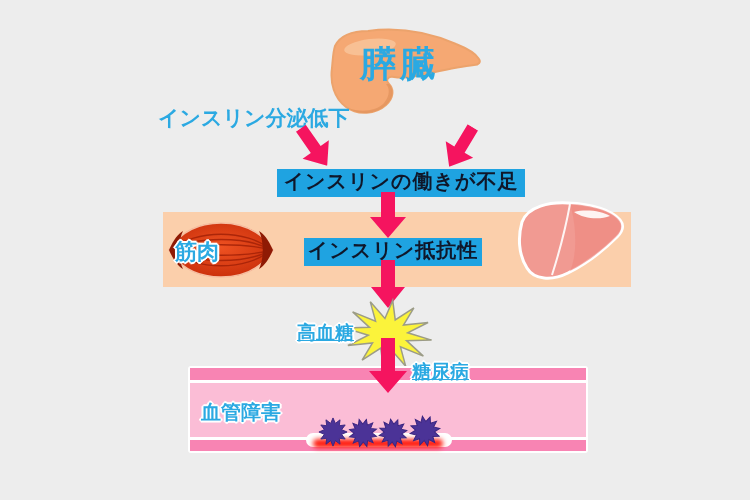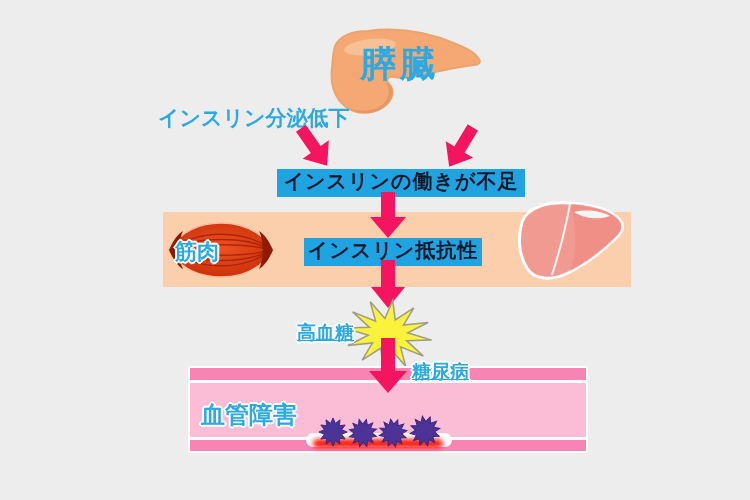--- a/index.html
+++ b/index.html
@@ -32,21 +32,21 @@
     line-height:24px;
     height:28px;
     text-align:center;
     letter-spacing:1px;
     white-space:nowrap;
   }
   .label-cause{font-size:21px;}
   .label-organ{font-size:22px;text-align:left;}
   .label-outcome{font-size:19px;text-decoration:underline;}
   .pancreas-label{font-size:36px;letter-spacing:4px;text-align:center;}
-  .vessel-label{font-size:24px;}
+  .vessel-label{font-size:20px;}
 
   
   .organ-band{
     left:163px;top:212px;width:468px;height:75px;
     background:#FBCFAB;
   }
 
   
   .vessel{
     left:188px;top:366px;width:400px;height:87px;

